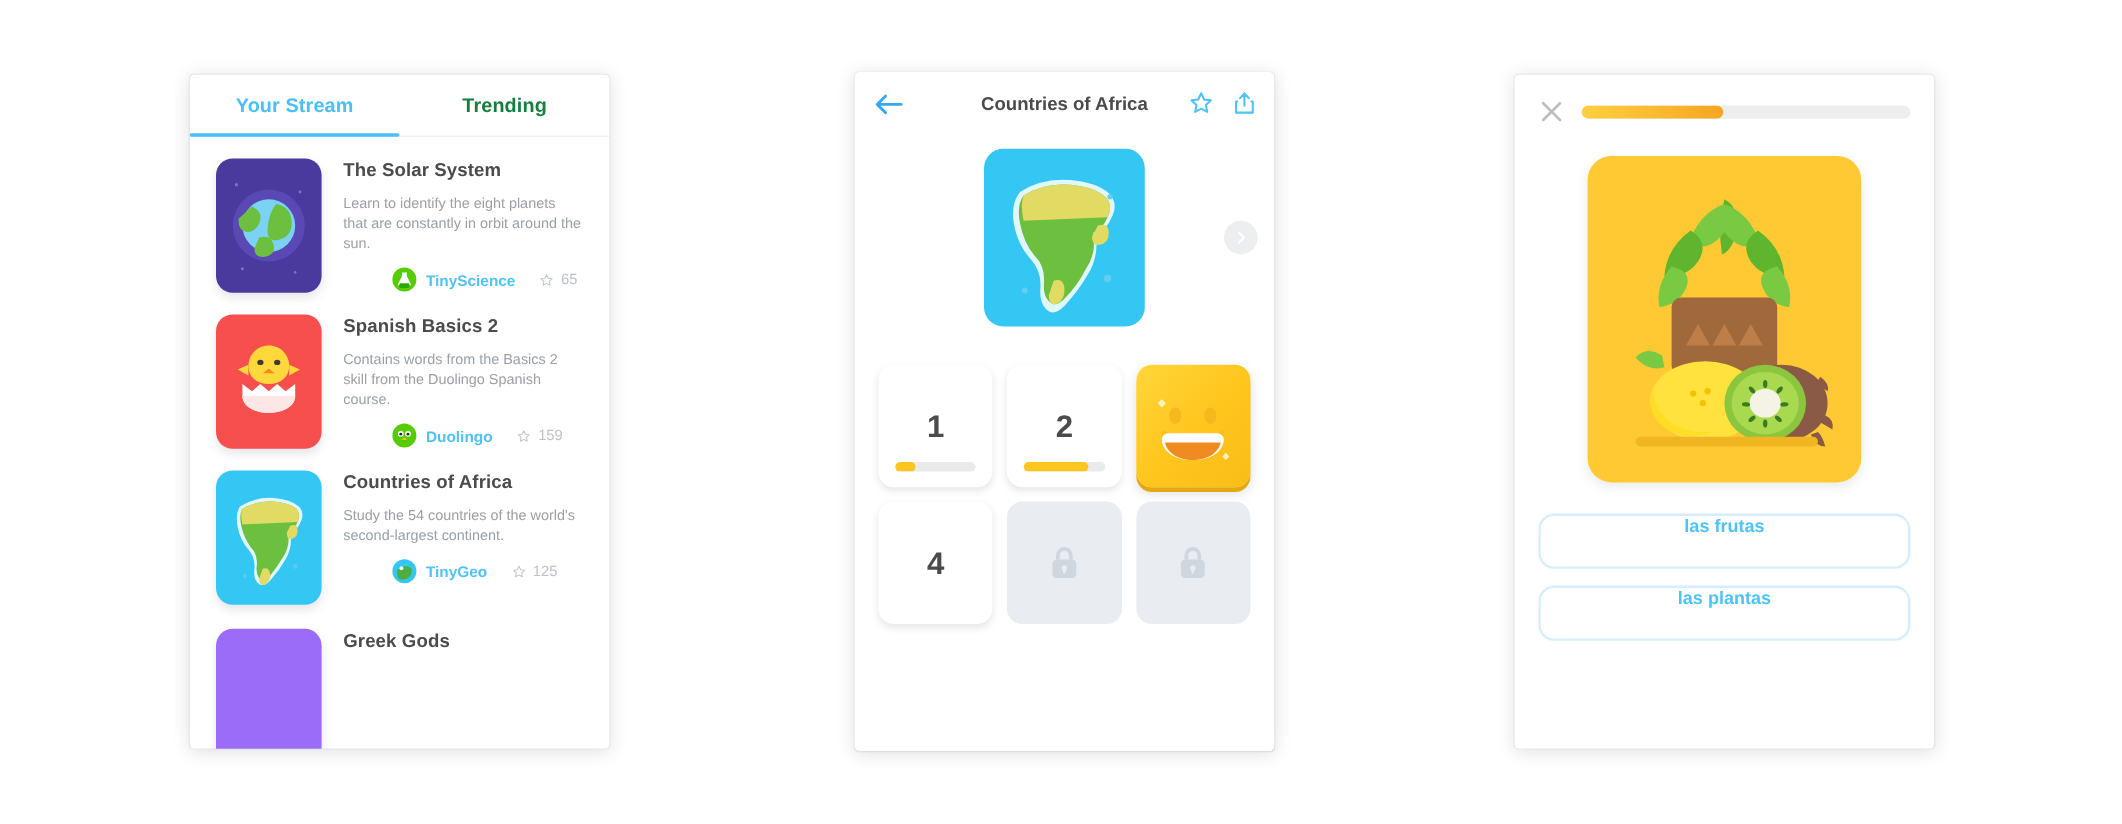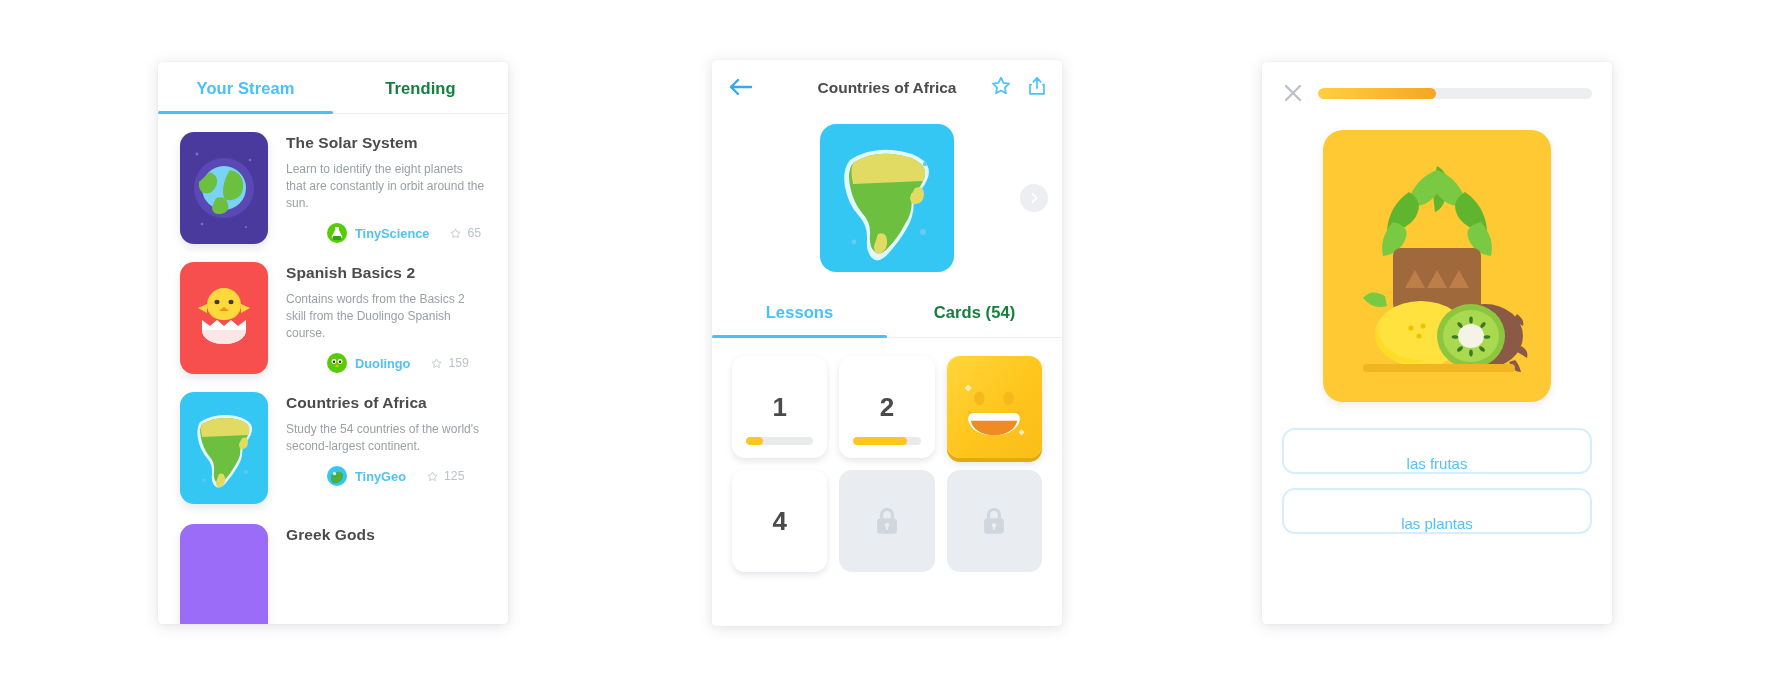--- a/index.html
+++ b/index.html
@@ -143,22 +143,22 @@
   .quiz-image-wrap { display: flex; justify-content: center; padding-top: 26px; }
   .quiz-image {
     width: 228px; height: 272px; border-radius: 20px; background: #ffc933;
     position: relative; overflow: hidden;
     box-shadow: 0 3px 9px rgba(60,70,90,0.10);
   }
   .answers { padding: 26px 20px 0 20px; display: flex; flex-direction: column; gap: 14px; }
   .answer-btn {
     height: 46px; border-radius: 13px;
     border: 2px solid #d6eefb;
-    display: flex; align-items: flex-end; justify-content: center;
-    color: #4fc3f7; font-size: 15px; font-weight: normal;
+    display: flex; align-items: flex-start; justify-content: center;
+    color: #4fc3f7; font-size: 15px; font-weight: bold;
     background: #fff; cursor: pointer;
   }
 </style>
 </head>
 <body>
 
 <div class="stage">
 
   <div class="panel" id="panel-stream">
 
@@ -324,30 +324,20 @@
           <circle cx="105" cy="40" r="2.2" fill="#63cef2"></circle>
         </svg>
       </div>
       <div class="next-circle">
         <svg viewBox="0 0 24 24" width="16" height="16">
           <path d="M9.5 5.5L16 12l-6.5 6.5" fill="none" stroke="#ffffff" stroke-width="2.6" stroke-linecap="round" stroke-linejoin="round"></path>
         </svg>
       </div>
     </div>
 
-    <div class="tabbar">
-      <div class="tab active">
-        <span>Lessons</span>
-      </div>
-      <div class="tab">
-        <span>Cards (54)</span>
-      </div>
-      <div class="rule"></div>
-      <div class="underline" style="left:0;width:50%"></div>
-    </div>
 
     <div class="lesson-grid">
 
       <div class="lesson-card">
         <span class="lesson-num">1</span>
         <span class="lesson-bar">
             <i style="width:25%"></i>
           </span>
       </div>
 

